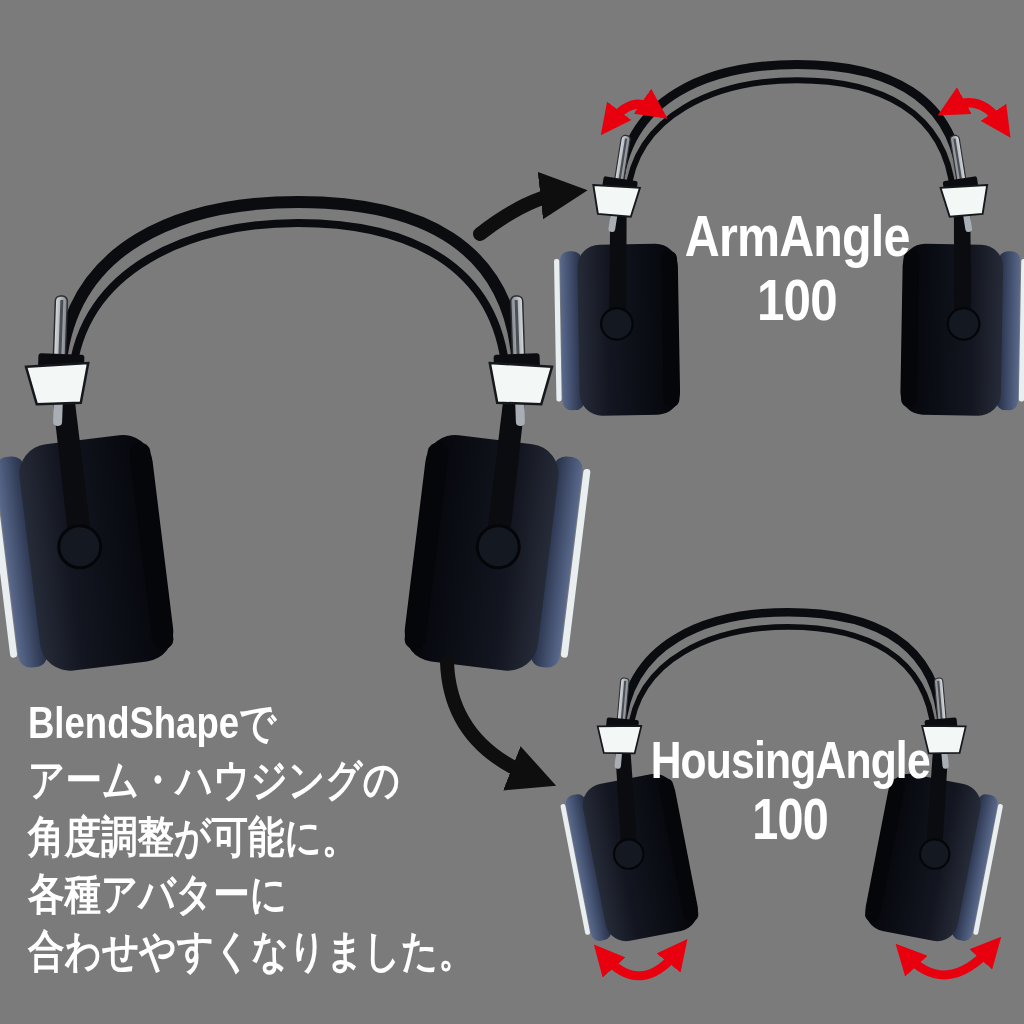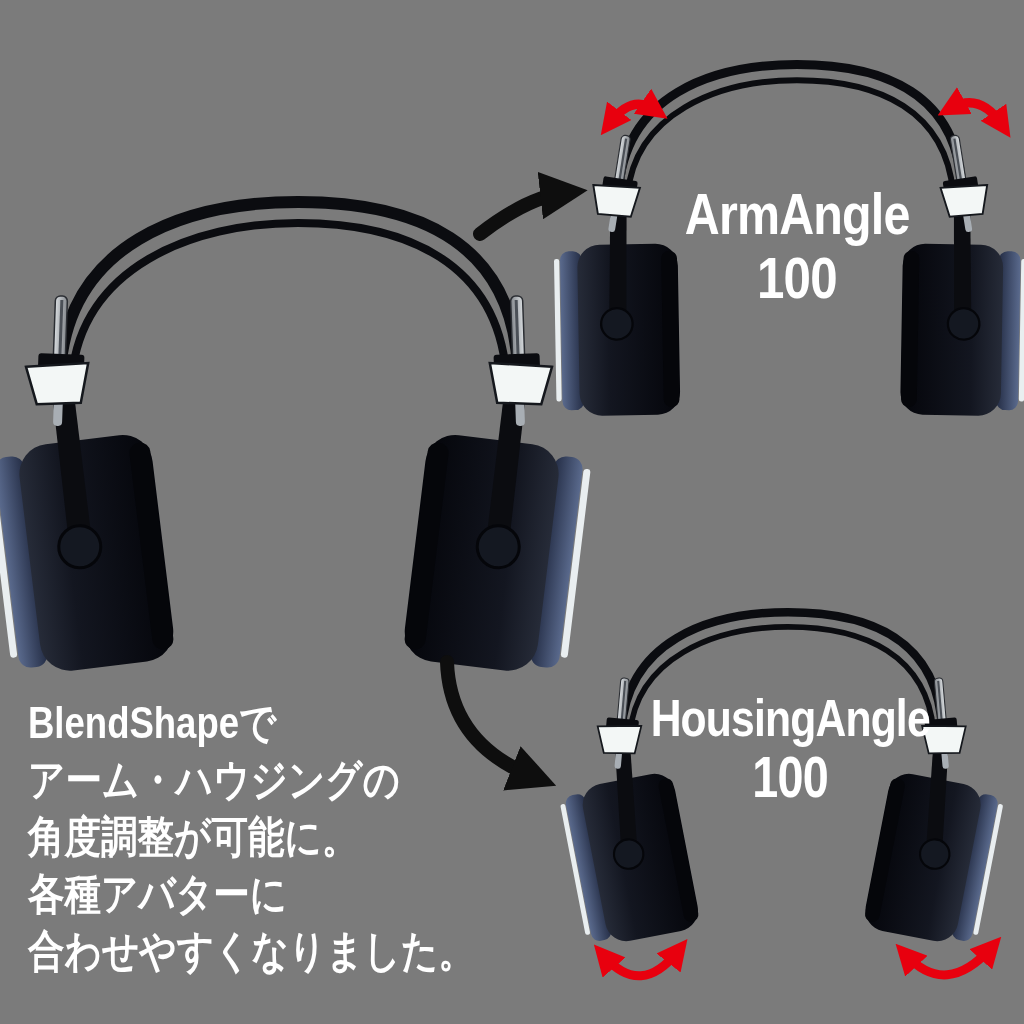--- a/index.html
+++ b/index.html
@@ -2,26 +2,26 @@
 <html><head>
 <meta charset="utf-8">
 <style>
   html,body{margin:0;padding:0;background:#555;}
   #stage{
     position:relative;width:1024px;height:1024px;overflow:hidden;
     background:var(--bg,#7b7b7b);
     font-family:"Liberation Sans","DejaVu Sans",sans-serif;
   }
   #illustration{position:absolute;left:0;top:0;}
-  .lbl{position:absolute;color:var(--txt,#fff);font-weight:bold;text-align:center;line-height:1;}
+  .lbl{position:absolute;color:var(--txt,#fff);font-weight:bold;text-align:center;line-height:1;margin-top:22px;}
   .squeeze{display:inline-block;transform:scaleX(0.85);transform-origin:50% 50%;letter-spacing:-1px;}
   #default-label{left:88px;top:352px;width:412px;font-size:82px;}
   #arm-angle-label{left:632px;top:186px;width:330px;font-size:57px;}
   #arm-angle-label .val{font-size:58px;margin-top:6px;}
-  #housing-angle-label{left:612px;top:692px;width:356px;font-size:52px;}
+  #housing-angle-label{left:612px;top:712px;width:356px;font-size:52px;}
   #housing-angle-label .val{font-size:57px;margin-top:5px;}
   #housing-angle-label .squeeze{transform:scaleX(0.82);}
   #caption{
     position:absolute;left:28px;top:694px;color:var(--txt,#fff);
     font-weight:bold;font-size:44px;line-height:57px;
     transform:scaleX(0.83);transform-origin:0 0;white-space:nowrap;
   }
 </style>
 </head>
 <body>

